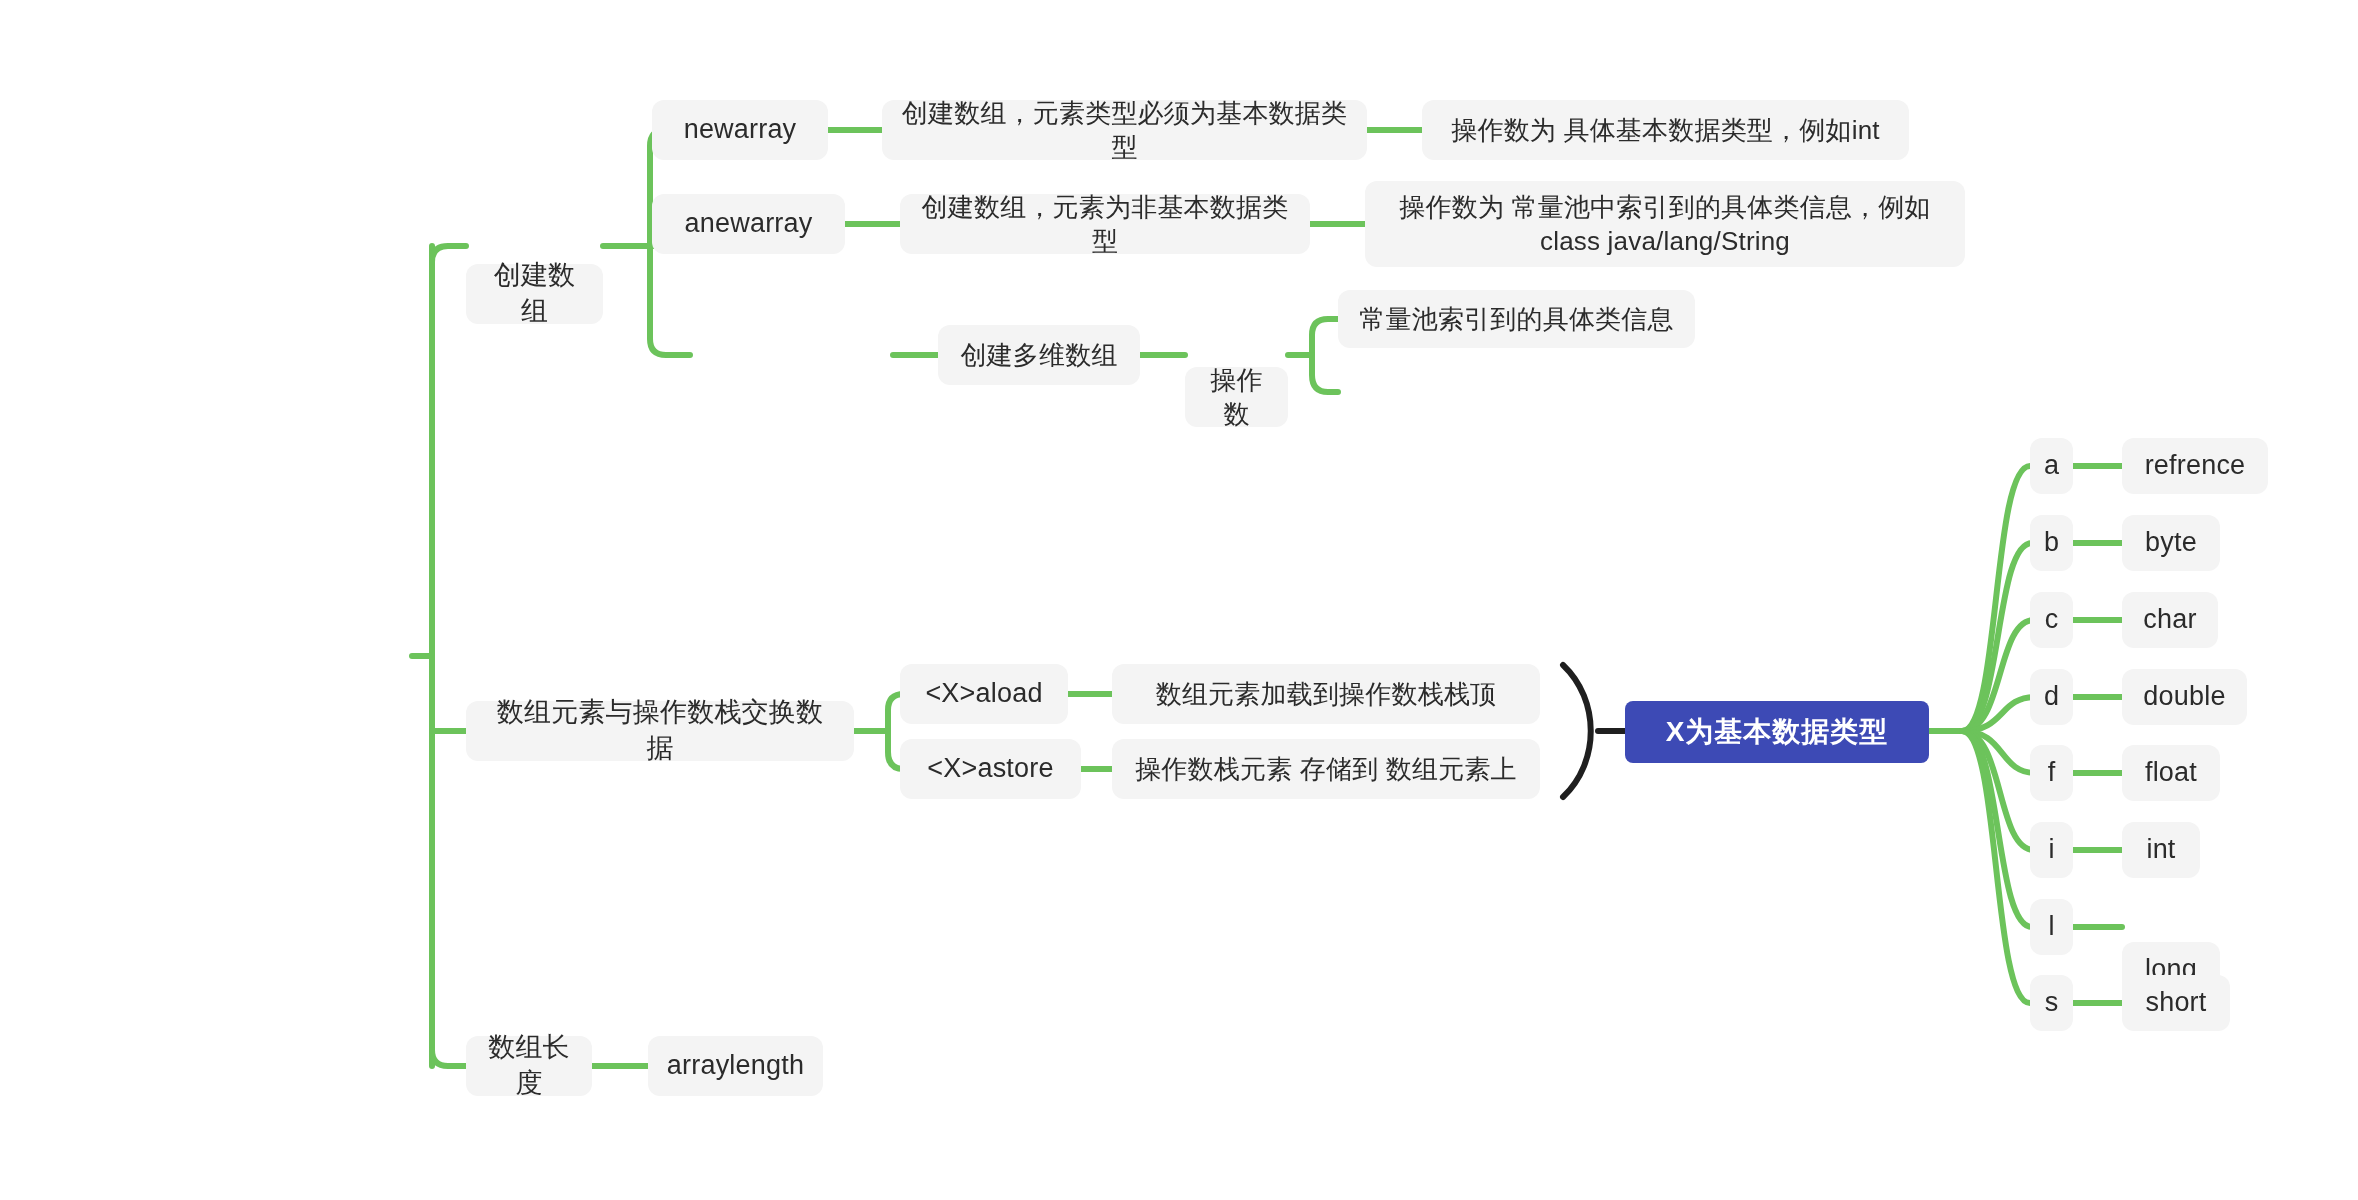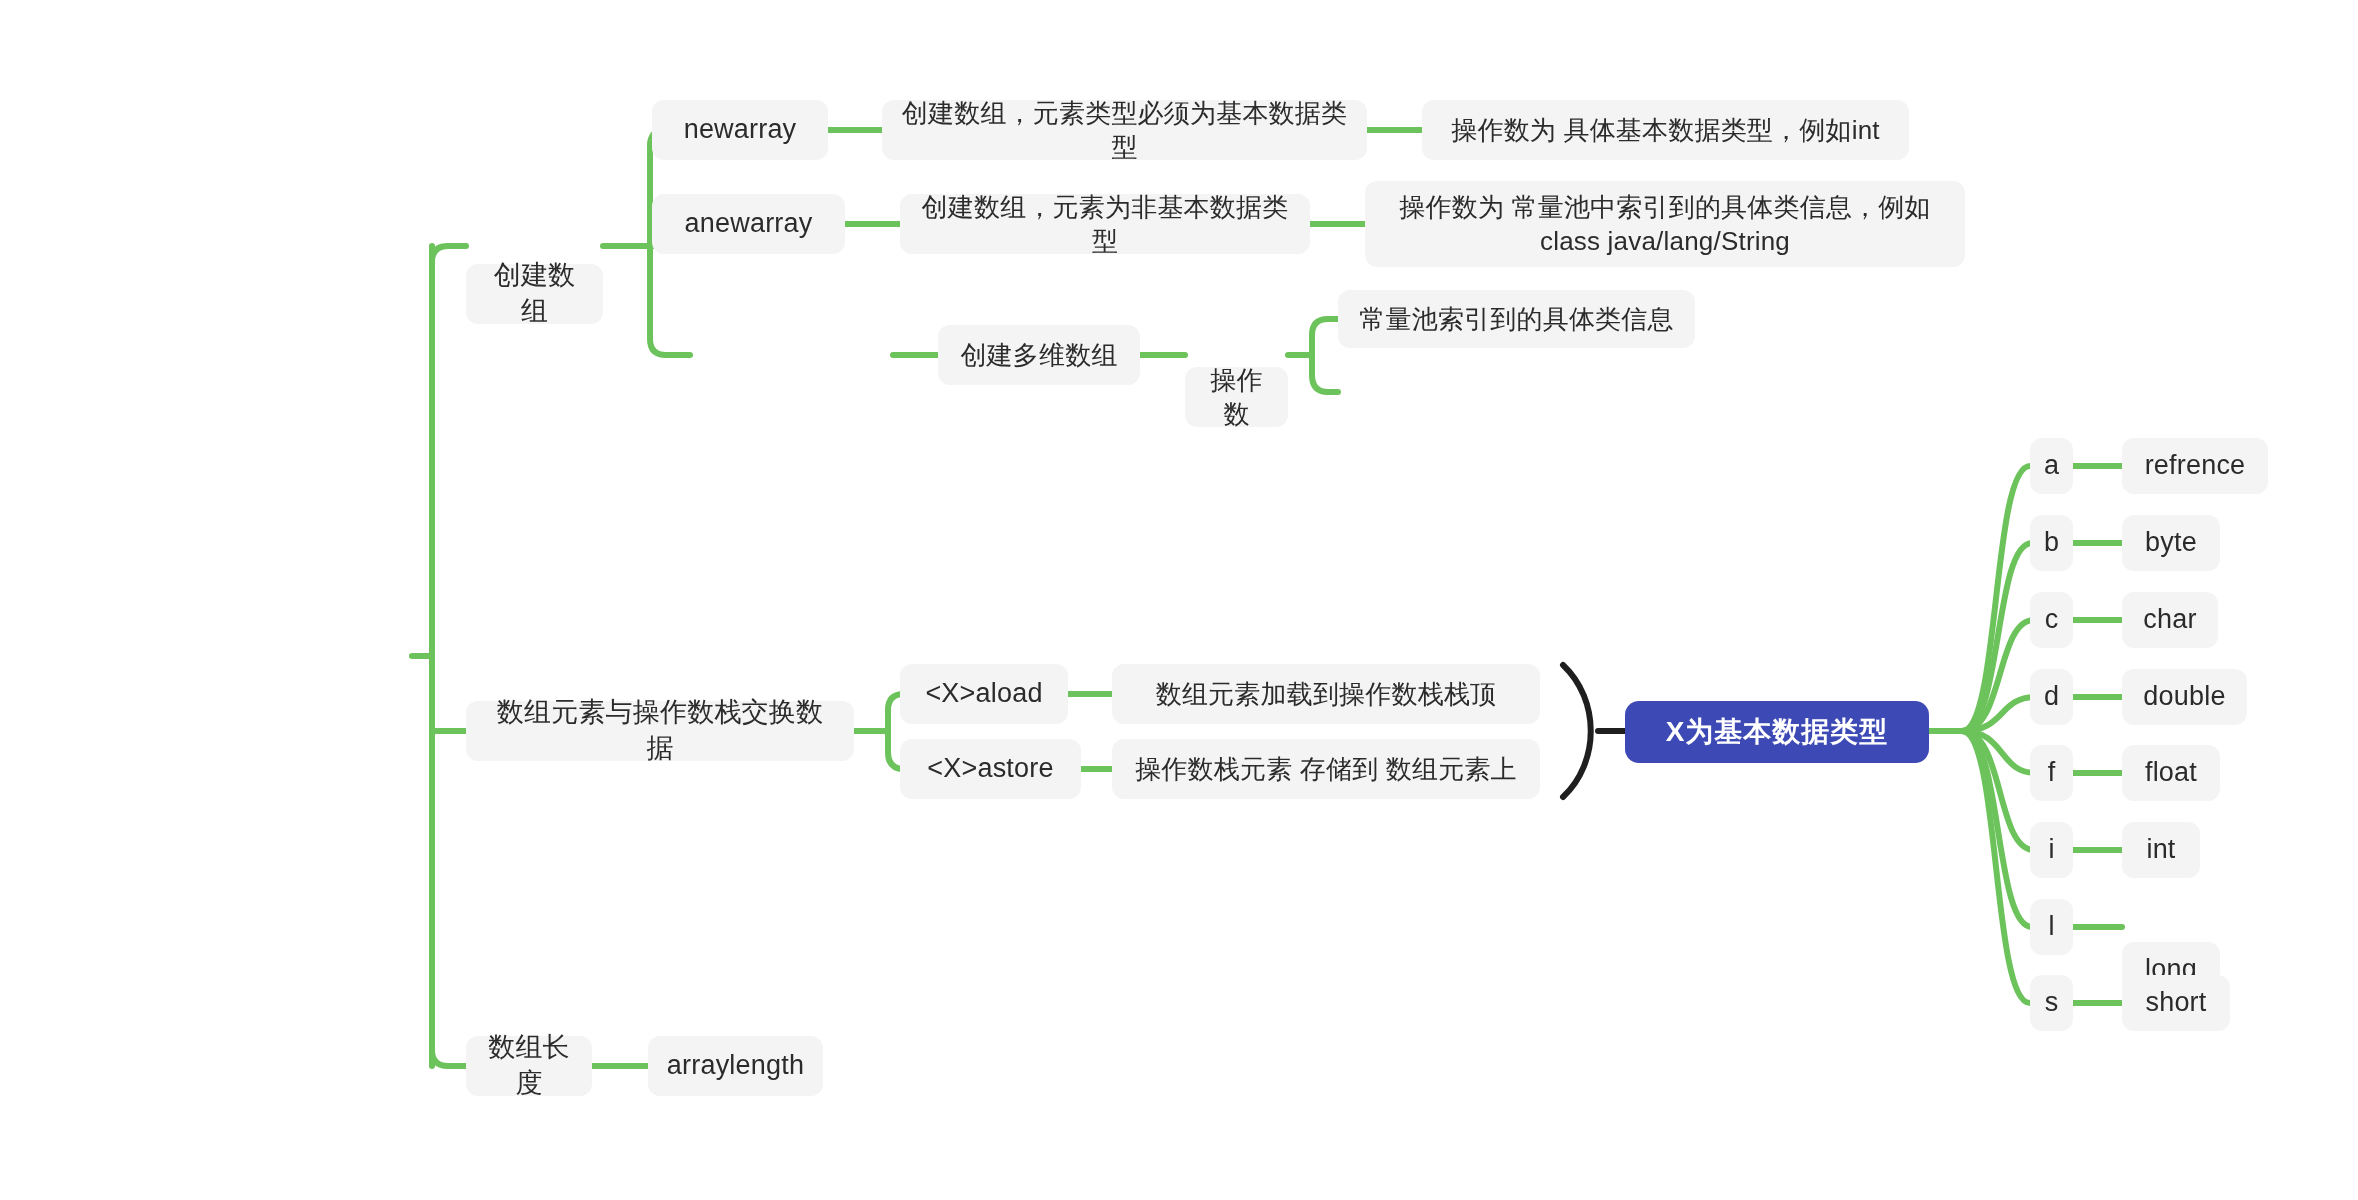--- a/index.html
+++ b/index.html
@@ -41,21 +41,21 @@
     font-weight: 700;
     border-radius: 16px;
     letter-spacing: 1px;
     color: #2b2b2b;
   }
   .node.blue {
     background: #3d4ab5;
     color: #ffffff;
     font-weight: 700;
     font-size: 28px;
-    border-radius: 14px;
+    border-radius: 8px;
     letter-spacing: 1px;
   }
   .node.lvl1 { font-size: 27px; }
   .node.mono { font-size: 27px; }
   .node.tiny { font-size: 27px; }
 </style>
 </head>
 <body>
 
 <div id="canvas">

